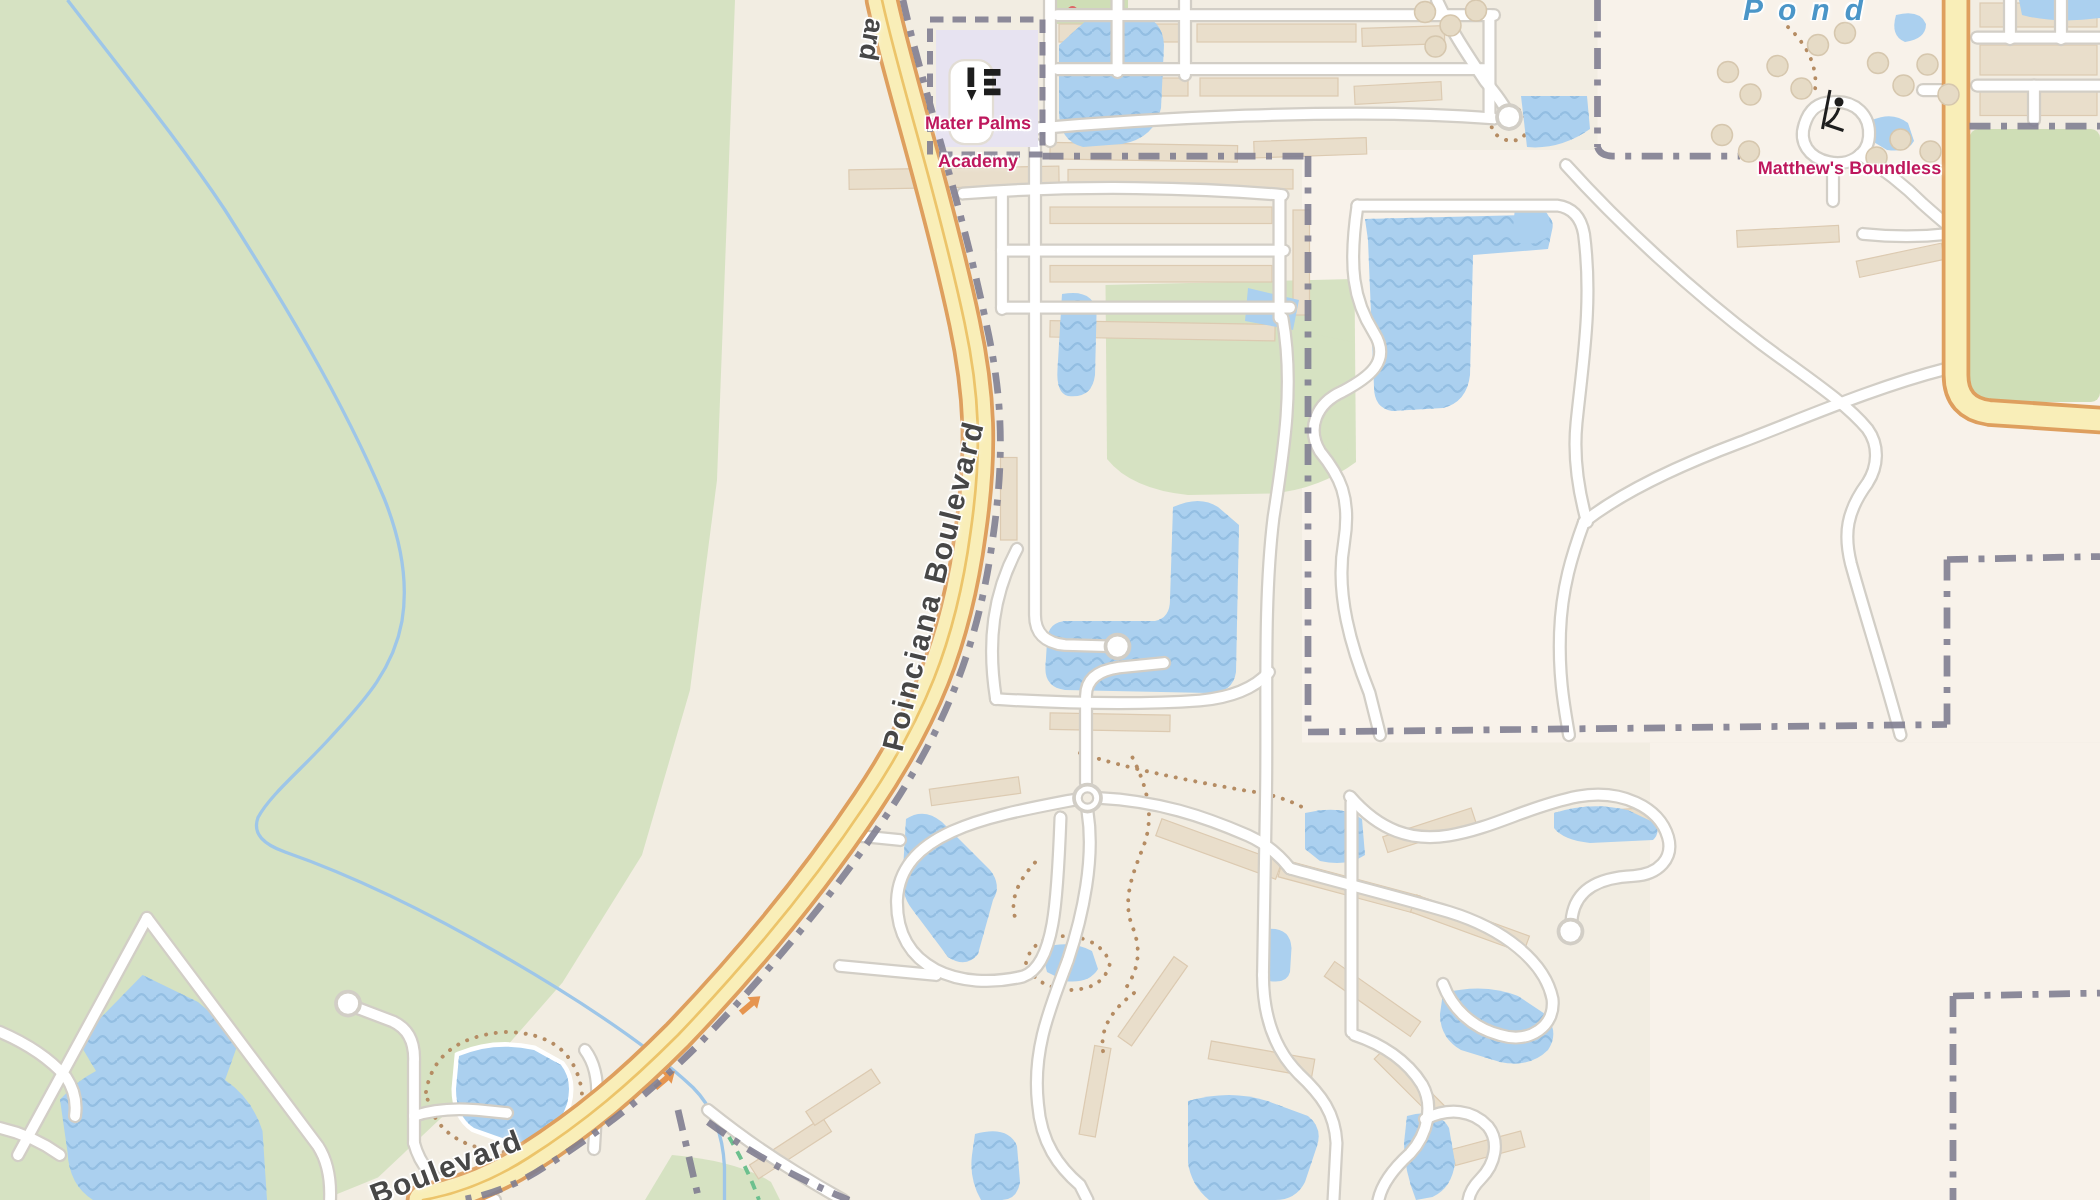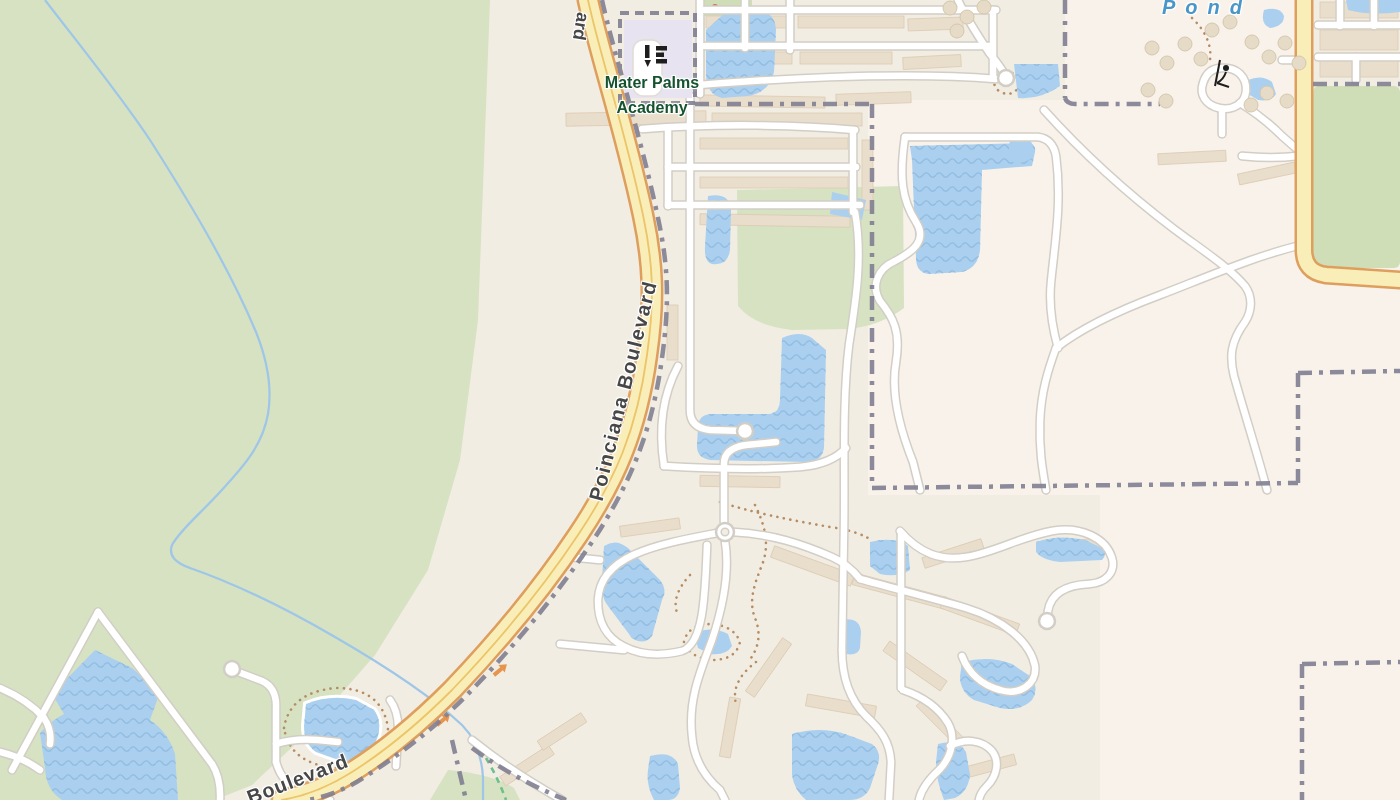--- a/index.html
+++ b/index.html
@@ -1,18 +1,18 @@
 <!DOCTYPE html>
 <html><head>
 <meta charset="utf-8">
 <style>
   html,body{margin:0;padding:0;background:#e8e4da;}
   .map-root{position:relative;width:1400px;height:800px;overflow:hidden;background:#f2ede2;font-family:"Liberation Sans",sans-serif;}
   .map-root svg{position:absolute;left:0;top:0;}
-  .map-label{position:absolute;color:#14532d;font-weight:600;text-align:center;line-height:25px;font-size:16px;
+  .map-label{position:absolute;color:#be185d;font-weight:600;text-align:center;line-height:25px;font-size:12px;
     text-shadow:-1px -1px 0 #fff,1px -1px 0 #fff,-1px 1px 0 #fff,1px 1px 0 #fff,0 0 4px #fff;white-space:nowrap;pointer-events:none;}
   .water-label{font-style:italic;font-weight:600;letter-spacing:10px;font-size:20px;}
   .road-label{font-weight:600;font-size:20px;color:#474747;}
 </style>
 </head>
 <body>
 
 <div class="map-root">
   <svg id="map-svg" width="1400" height="800" viewBox="0 0 1400 800">
       <defs>
@@ -306,20 +306,21 @@
         </g>
       </g>
     </svg>
 
   <div class="map-label" style="left:572px;top:70px;width:160px;">
     <div>Mater Palms</div>
     <div>Academy</div>
   </div>
 
   <div class="map-label" style="left:1108px;top:100px;width:250px;">
+    <div>Matthew's Boundless</div>
   </div>
 
   <div class="map-label water-label" style="left:1162px;top:-5px;color:#4b96c8;">Pond</div>
 
   <div class="map-label road-label" style="left:596px;top:488px;transform-origin:0 50%;transform:rotate(-76deg);letter-spacing:1.5px;">Poinciana Boulevard</div>
 
   <div class="map-label road-label" style="left:248px;top:786px;transform-origin:0 50%;transform:rotate(-21deg);letter-spacing:1px;">Boulevard</div>
 
   <div class="map-label road-label" style="left:583px;top:0px;transform-origin:0 50%;transform:rotate(100deg);font-size:18px;">ard</div>
 </div>

